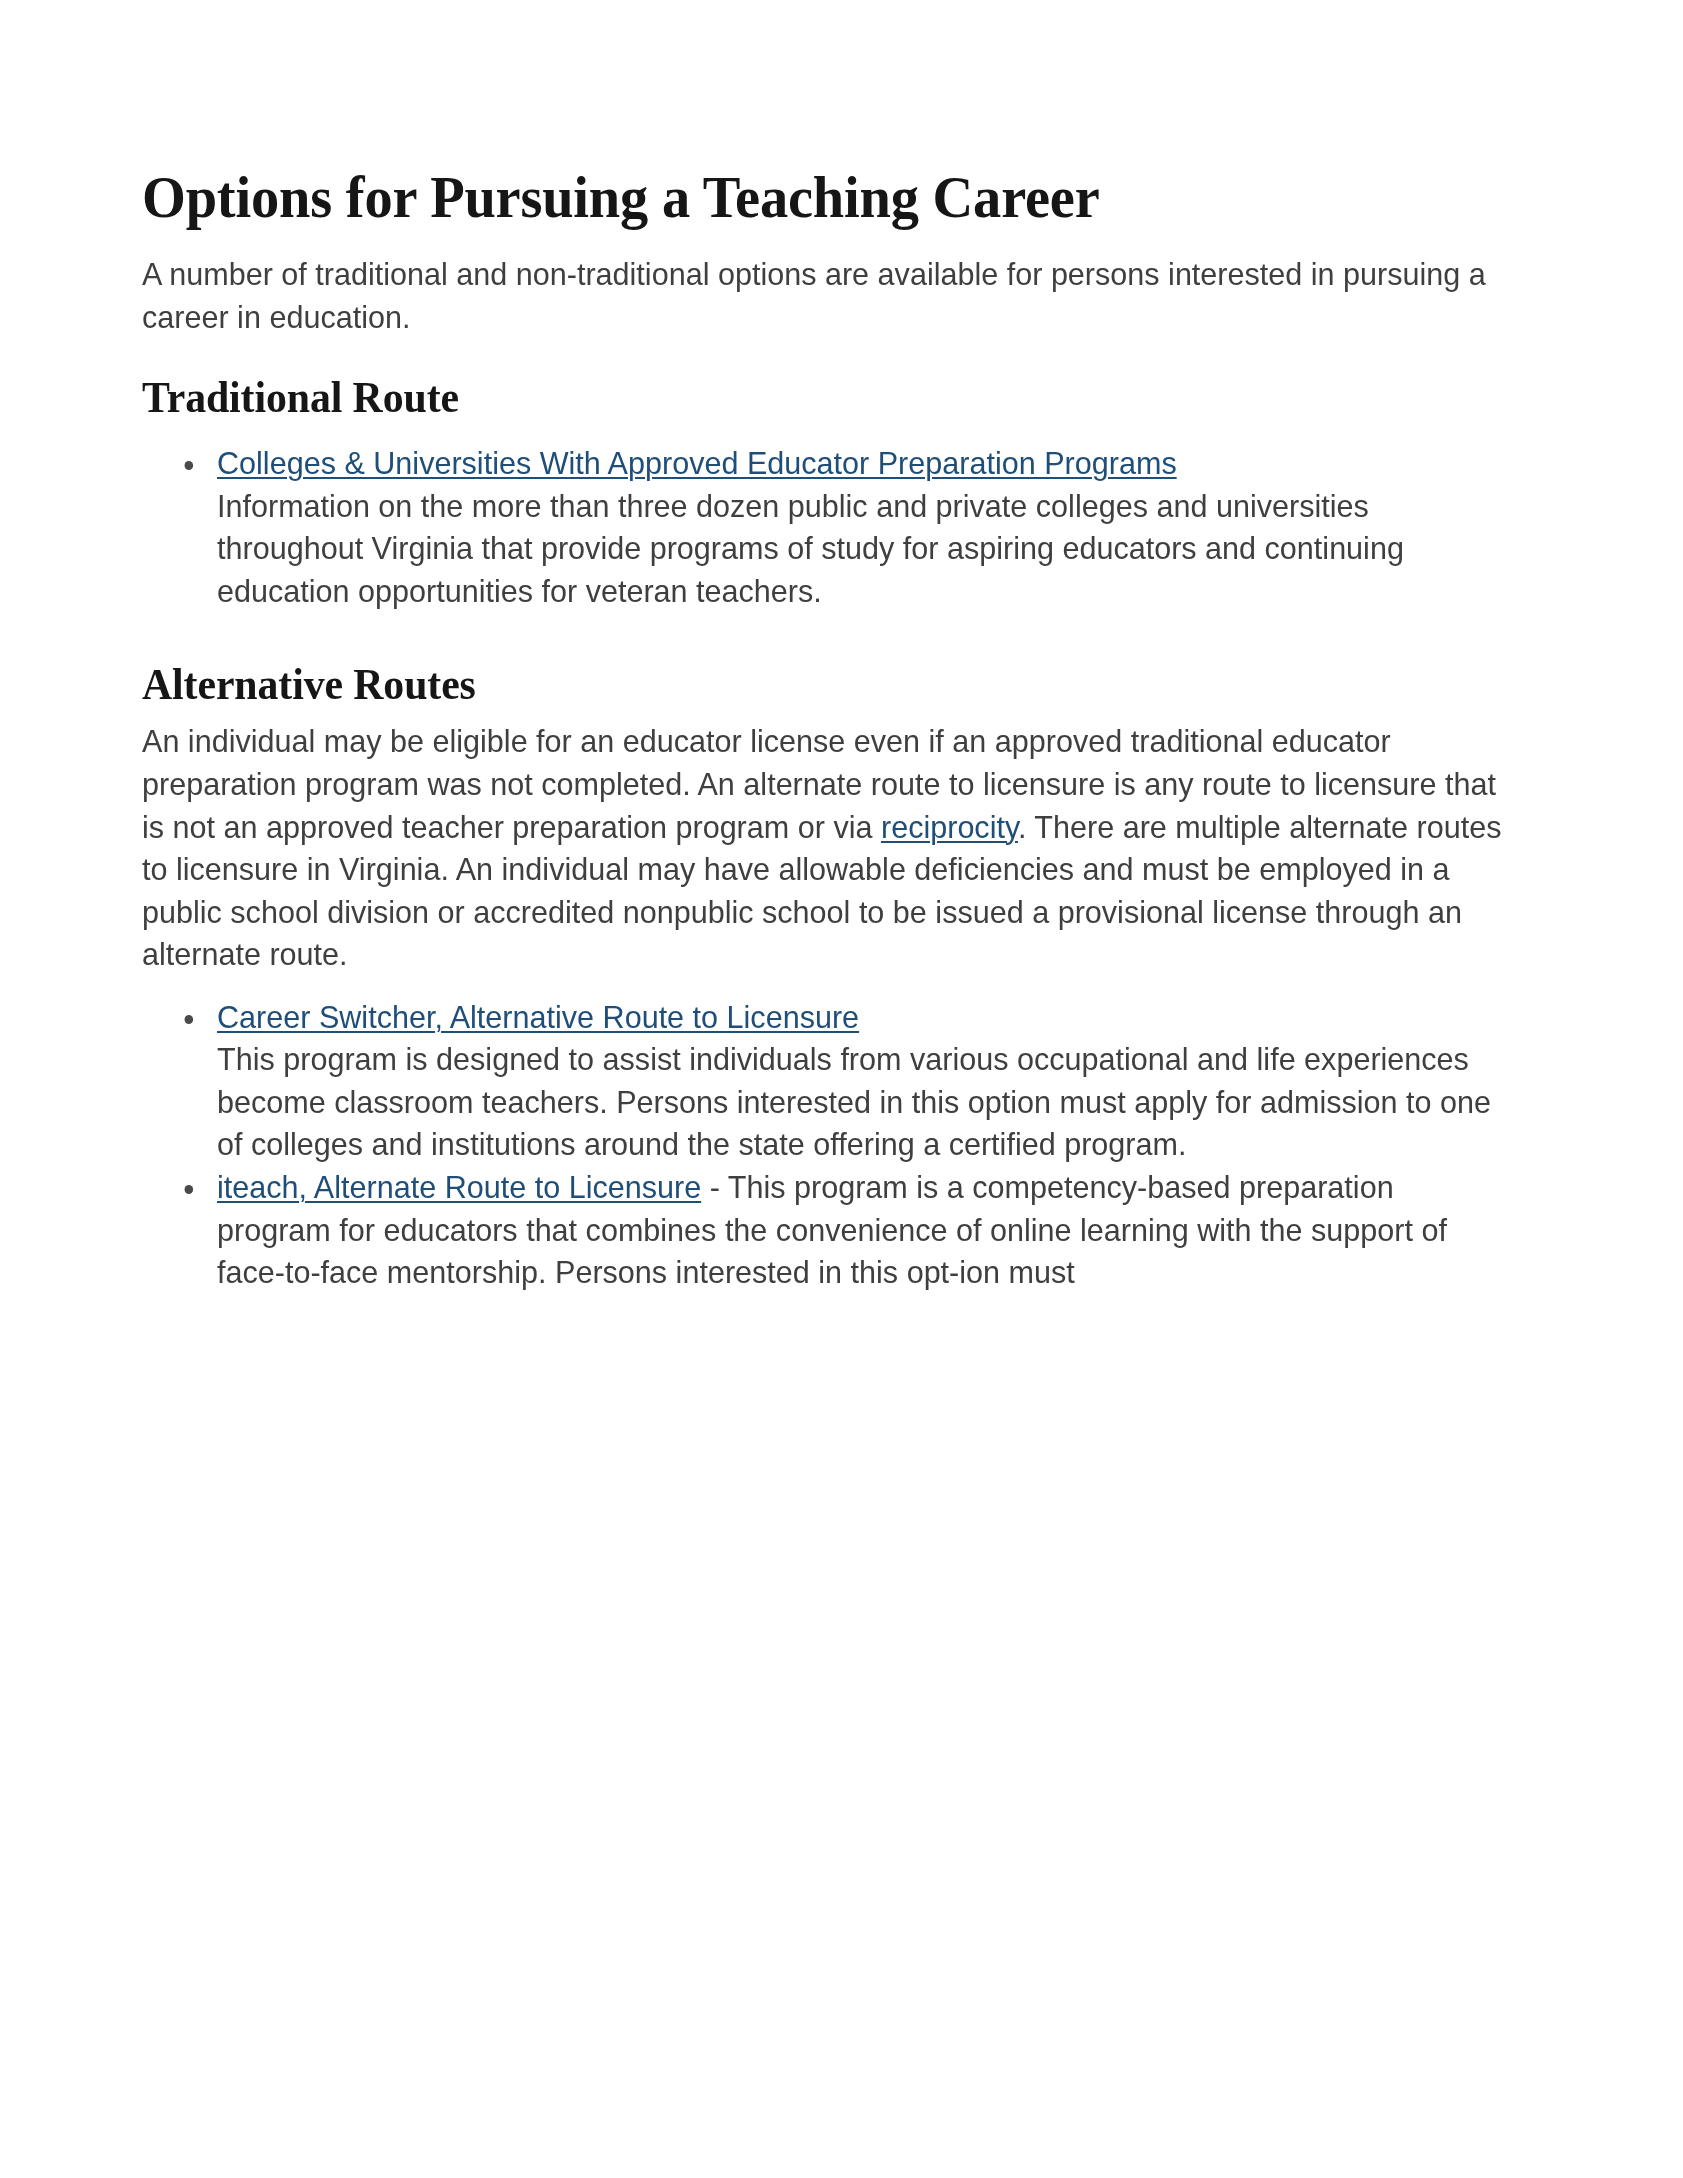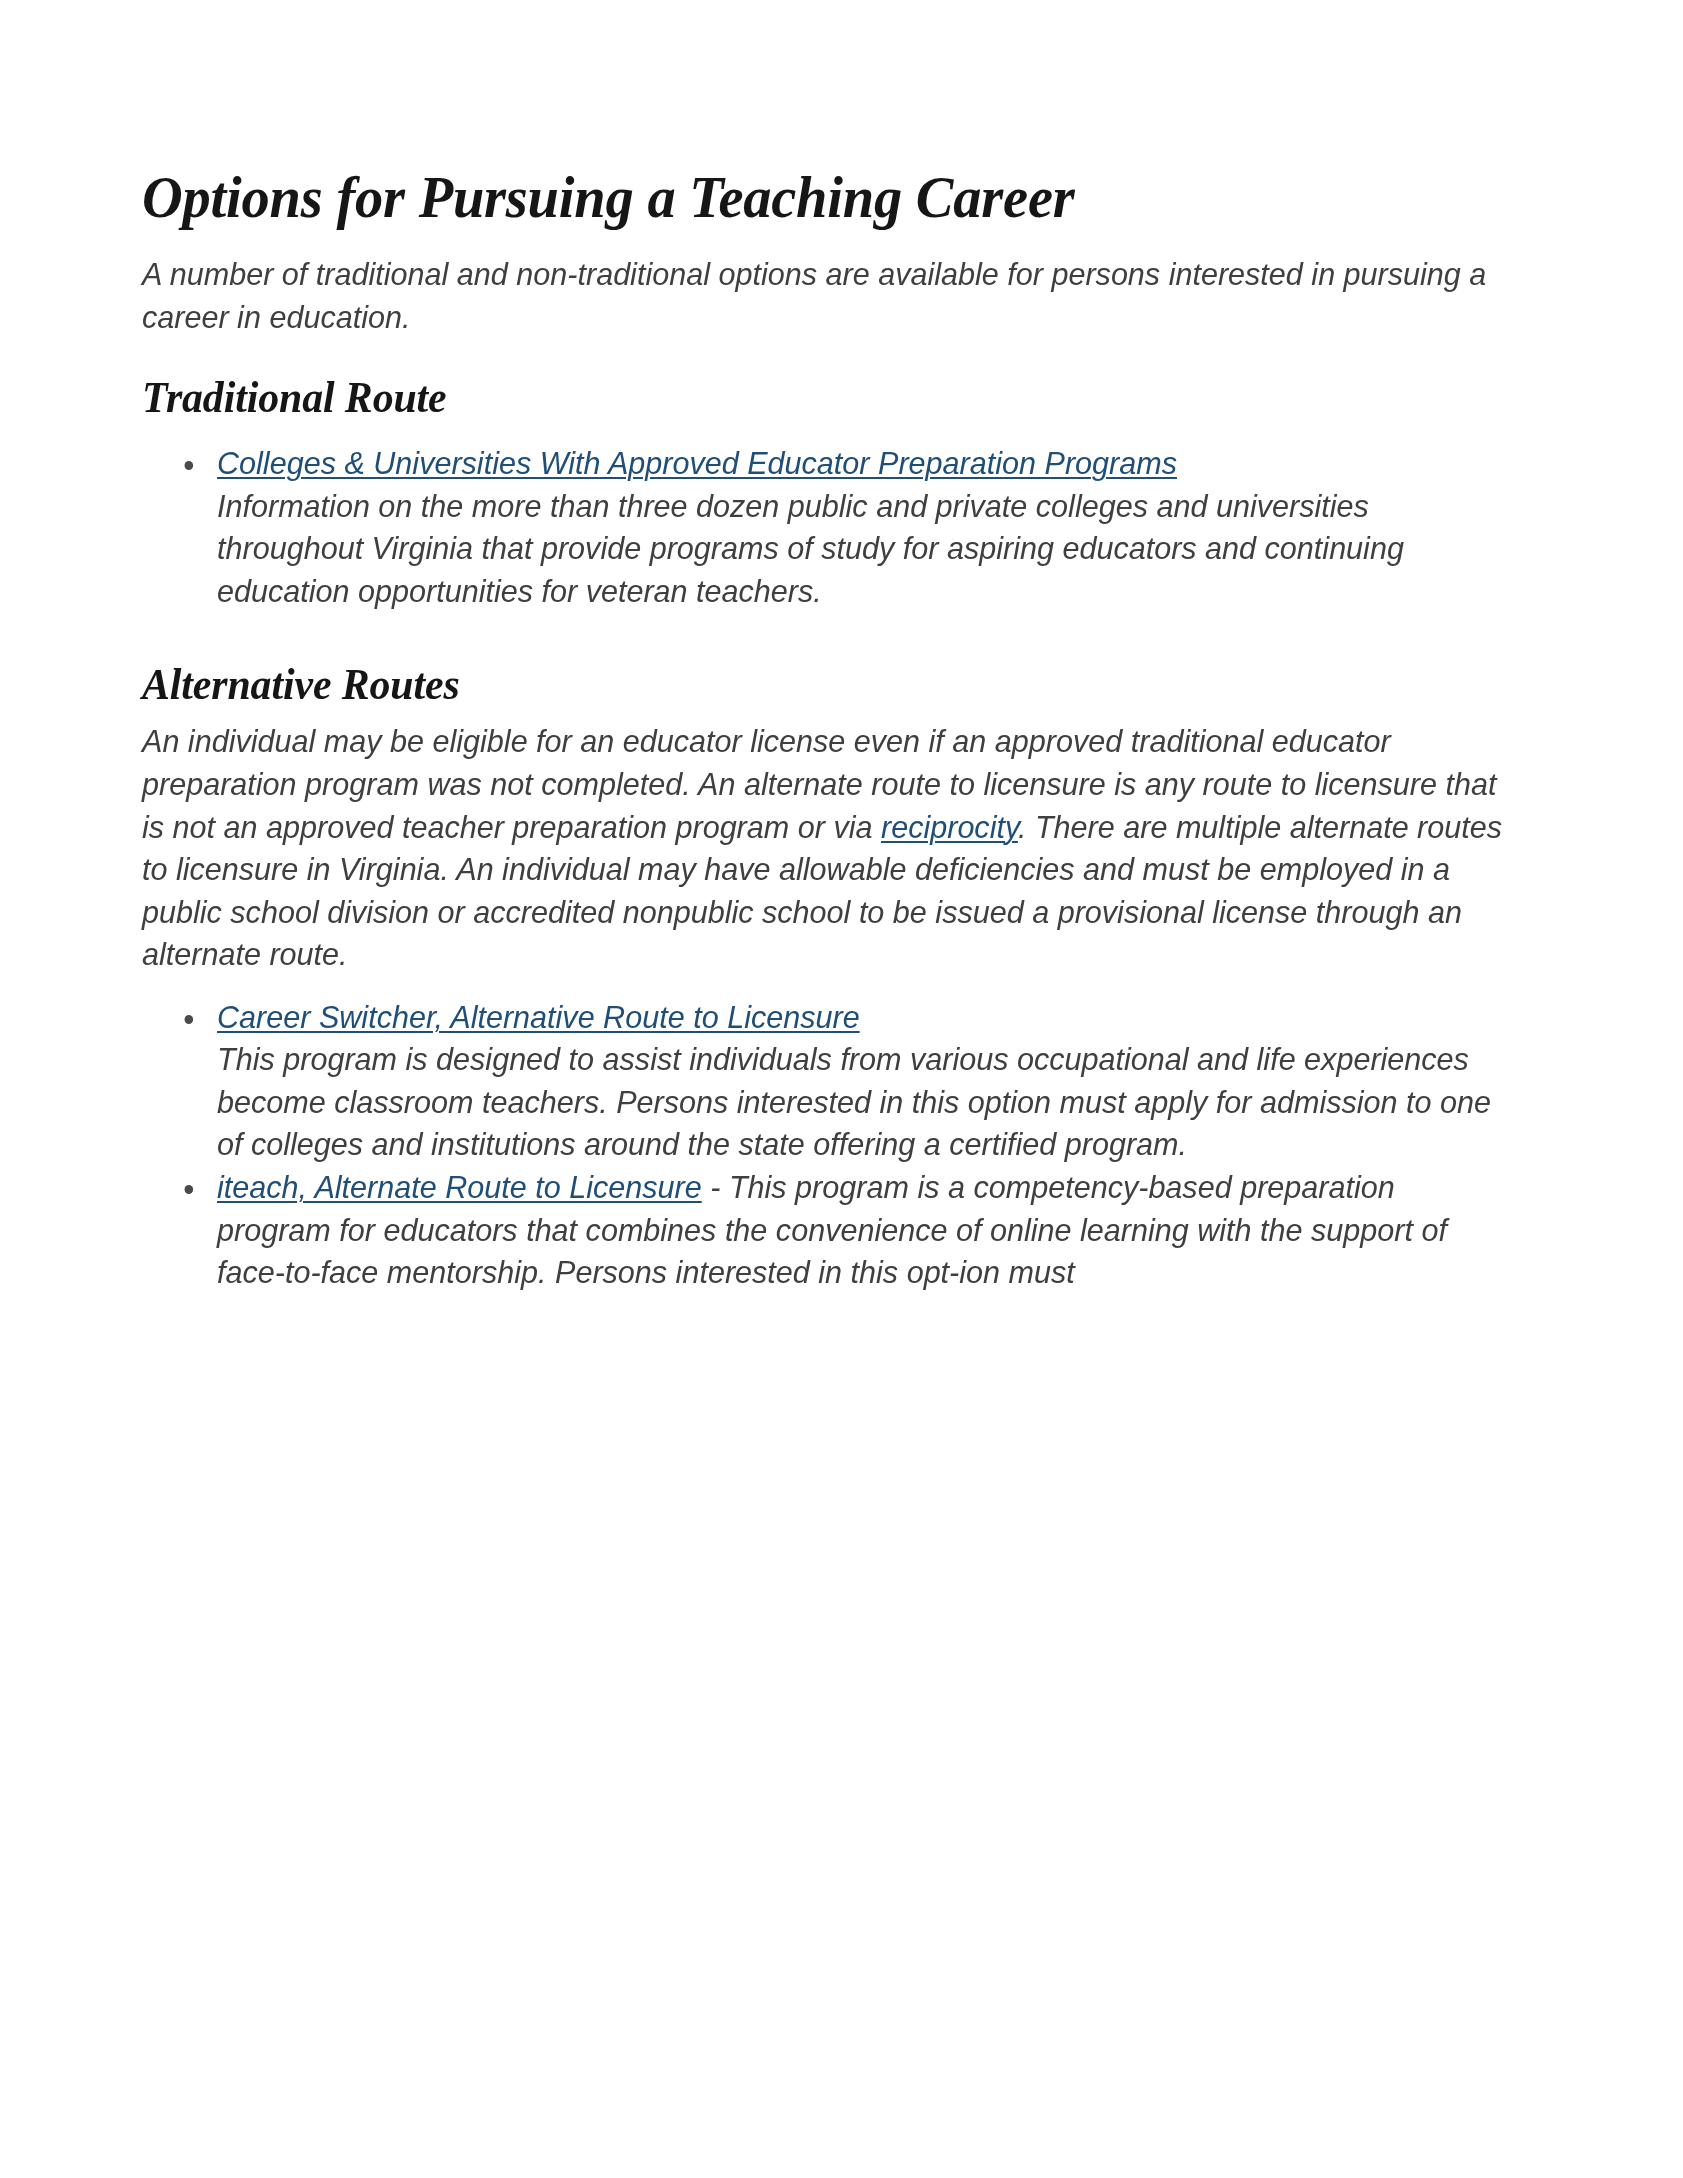--- a/index.html
+++ b/index.html
@@ -11,21 +11,20 @@
 
   .page {
     position: relative;
     width: 1683px;
     height: 2178px;
     background: #ffffff;
     box-sizing: border-box;
     padding: 163px 168px 0 142px;
     overflow: hidden;
     font-family: "Liberation Sans", sans-serif;
-    font-style: italic;
   }
 
   
   .doc-title {
     font-family: "Liberation Serif", "DejaVu Serif", serif;
     font-weight: bold;
     font-size: 60px;
     line-height: 1.14;
     color: #161616;
     letter-spacing: -0.2px;

